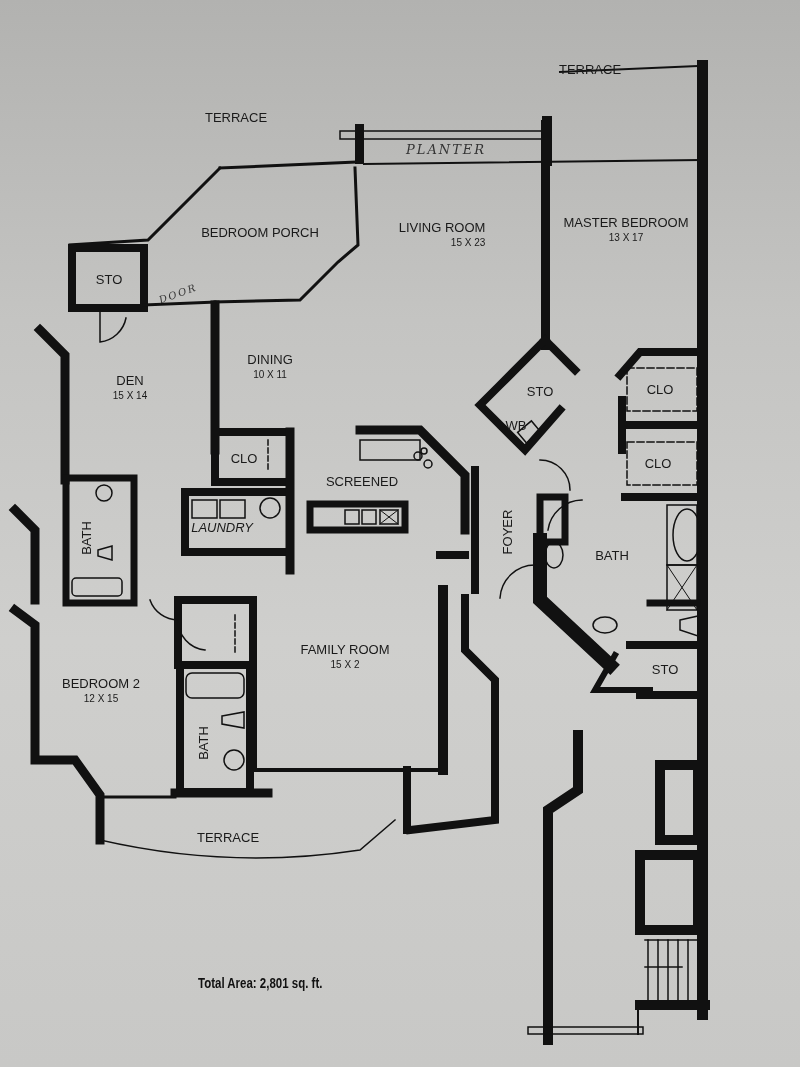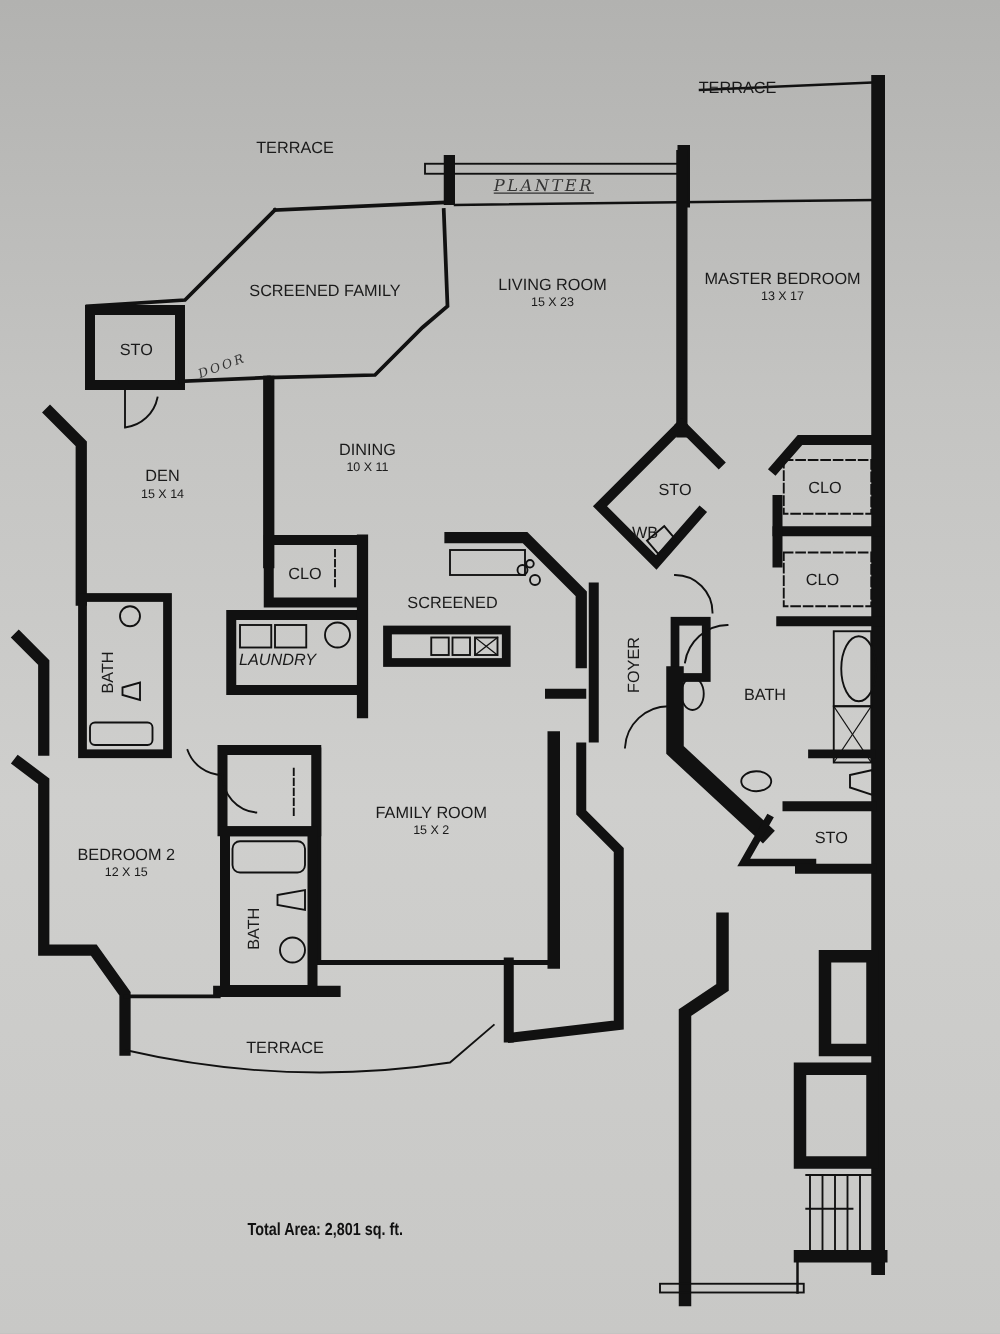--- a/index.html
+++ b/index.html
@@ -148,42 +148,42 @@
       <line x1="640" y1="1005" x2="705" y2="1005" stroke-width="10"></line>
       <rect x="528" y="1027" width="115" height="7" stroke-width="1.5"></rect>
       <line x1="638" y1="1005" x2="638" y2="1034" stroke-width="2"></line>
     </g>
   </svg>
 
   <div class="lbl" style="left:236px;top:110px;">TERRACE</div>
   <div class="lbl" style="left:590px;top:62px;">TERRACE</div>
   <div class="lbl" style="left:228px;top:830px;">TERRACE</div>
 
-  <div class="hand" style="left:395px;top:142px;text-decoration:underline;">PLANTER</div>
+  <div class="hand" style="left:406px;top:142px;">PLANTER</div>
   <div class="hand" style="left:158px;top:288px;font-size:10px;transform:rotate(-20deg);">DOOR</div>
 
   <div class="lbl" style="left:260px;top:225px;">
-    <span>SCREENED FAMILY</span>
-  </div>
-  <div class="lbl" style="left:442px;top:220px;">
+    <span>BEDROOM PORCH</span>
+  </div>
+  <div class="lbl" style="left:442px;top:220px;text-align:right;">
     <span>LIVING ROOM</span>
     <span class="dim">15 X 23</span>
   </div>
   <div class="lbl" style="left:626px;top:215px;">
     <span>MASTER BEDROOM</span>
     <span class="dim">13 X 17</span>
   </div>
   <div class="lbl" style="left:109px;top:272px;">
     <span>STO</span>
   </div>
   <div class="lbl" style="left:130px;top:373px;">
     <span>DEN</span>
     <span class="dim">15 X 14</span>
   </div>
-  <div class="lbl" style="left:270px;top:352px;margin-left:24px;">
+  <div class="lbl" style="left:270px;top:352px;">
     <span>DINING</span>
     <span class="dim">10 X 11</span>
   </div>
   <div class="lbl" style="left:244px;top:451px;">
     <span>CLO</span>
   </div>
   <div class="lbl" style="left:362px;top:474px;">
     <span>SCREENED</span>
   </div>
   <div class="lbl" style="left:222px;top:520px;font-style:italic;">

